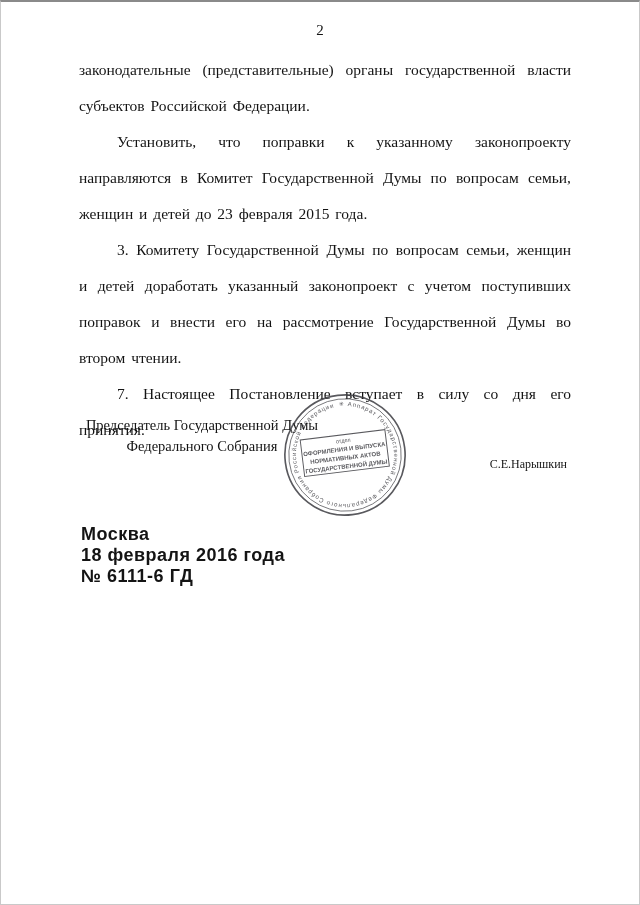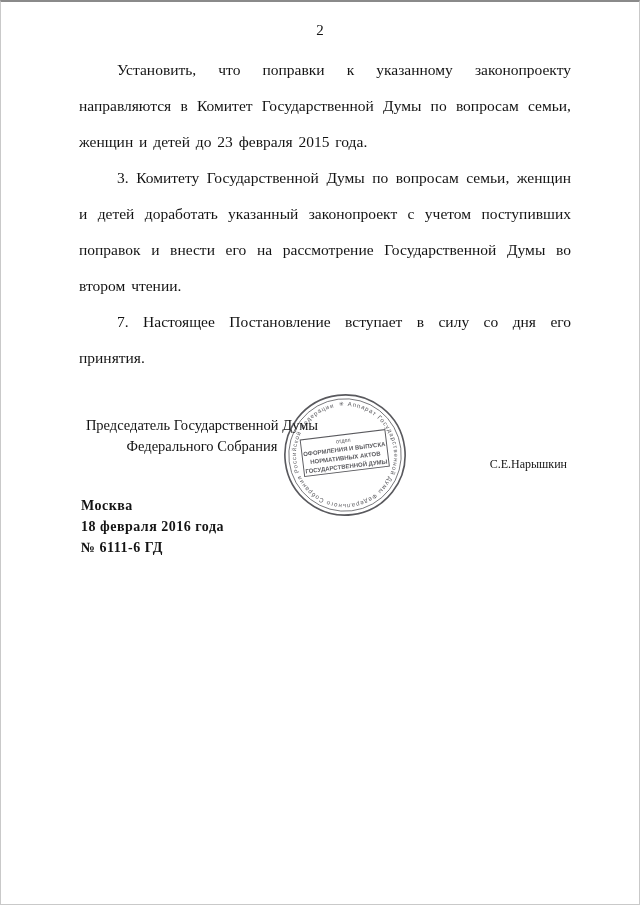--- a/index.html
+++ b/index.html
@@ -52,24 +52,24 @@
   }
   .signature-title .line1 { text-align: center; }
   .signature-name {
     position: absolute;
     top: 455px;
     right: 72px;
     font-size: 12px;
   }
   .typewriter {
     position: absolute;
-    top: 493px;
+    top: 522px;
     left: 80px;
-    font-family: Liberation Serif, serif;
-    font-size: 14px;
+    font-family: Liberation Sans, sans-serif;
+    font-size: 18px;
     font-weight: bold;
     line-height: 21px;
     letter-spacing: 0.5px;
   }
   .stamp {
     position: absolute;
     left: 281px;
     top: 390px;
     width: 126px;
     height: 126px;
@@ -96,20 +96,21 @@
   }
 </style>
 </head>
 <body>
 
 <div class="page">
 
   <div class="page-number">2</div>
 
   <div class="body-text">
+    <p class="para">законодательные (представительные) органы государственной власти субъектов Российской Федерации.</p>
     <p class="para indent">Установить, что поправки к указанному законопроекту направляются в Комитет Государственной Думы по вопросам семьи, женщин и детей до 23 февраля 2015 года.</p>
     <p class="para indent">3. Комитету Государственной Думы по вопросам семьи, женщин и детей доработать указанный законопроект с учетом поступивших поправок и внести его на рассмотрение Государственной Думы во втором чтении.</p>
     <p class="para indent">7. Настоящее Постановление вступает в силу со дня его принятия.</p>
   </div>
 
   <div class="signature-title">
     <div class="line1">Председатель Государственной Думы</div>
     <div>Федерального Собрания</div>
   </div>
 

